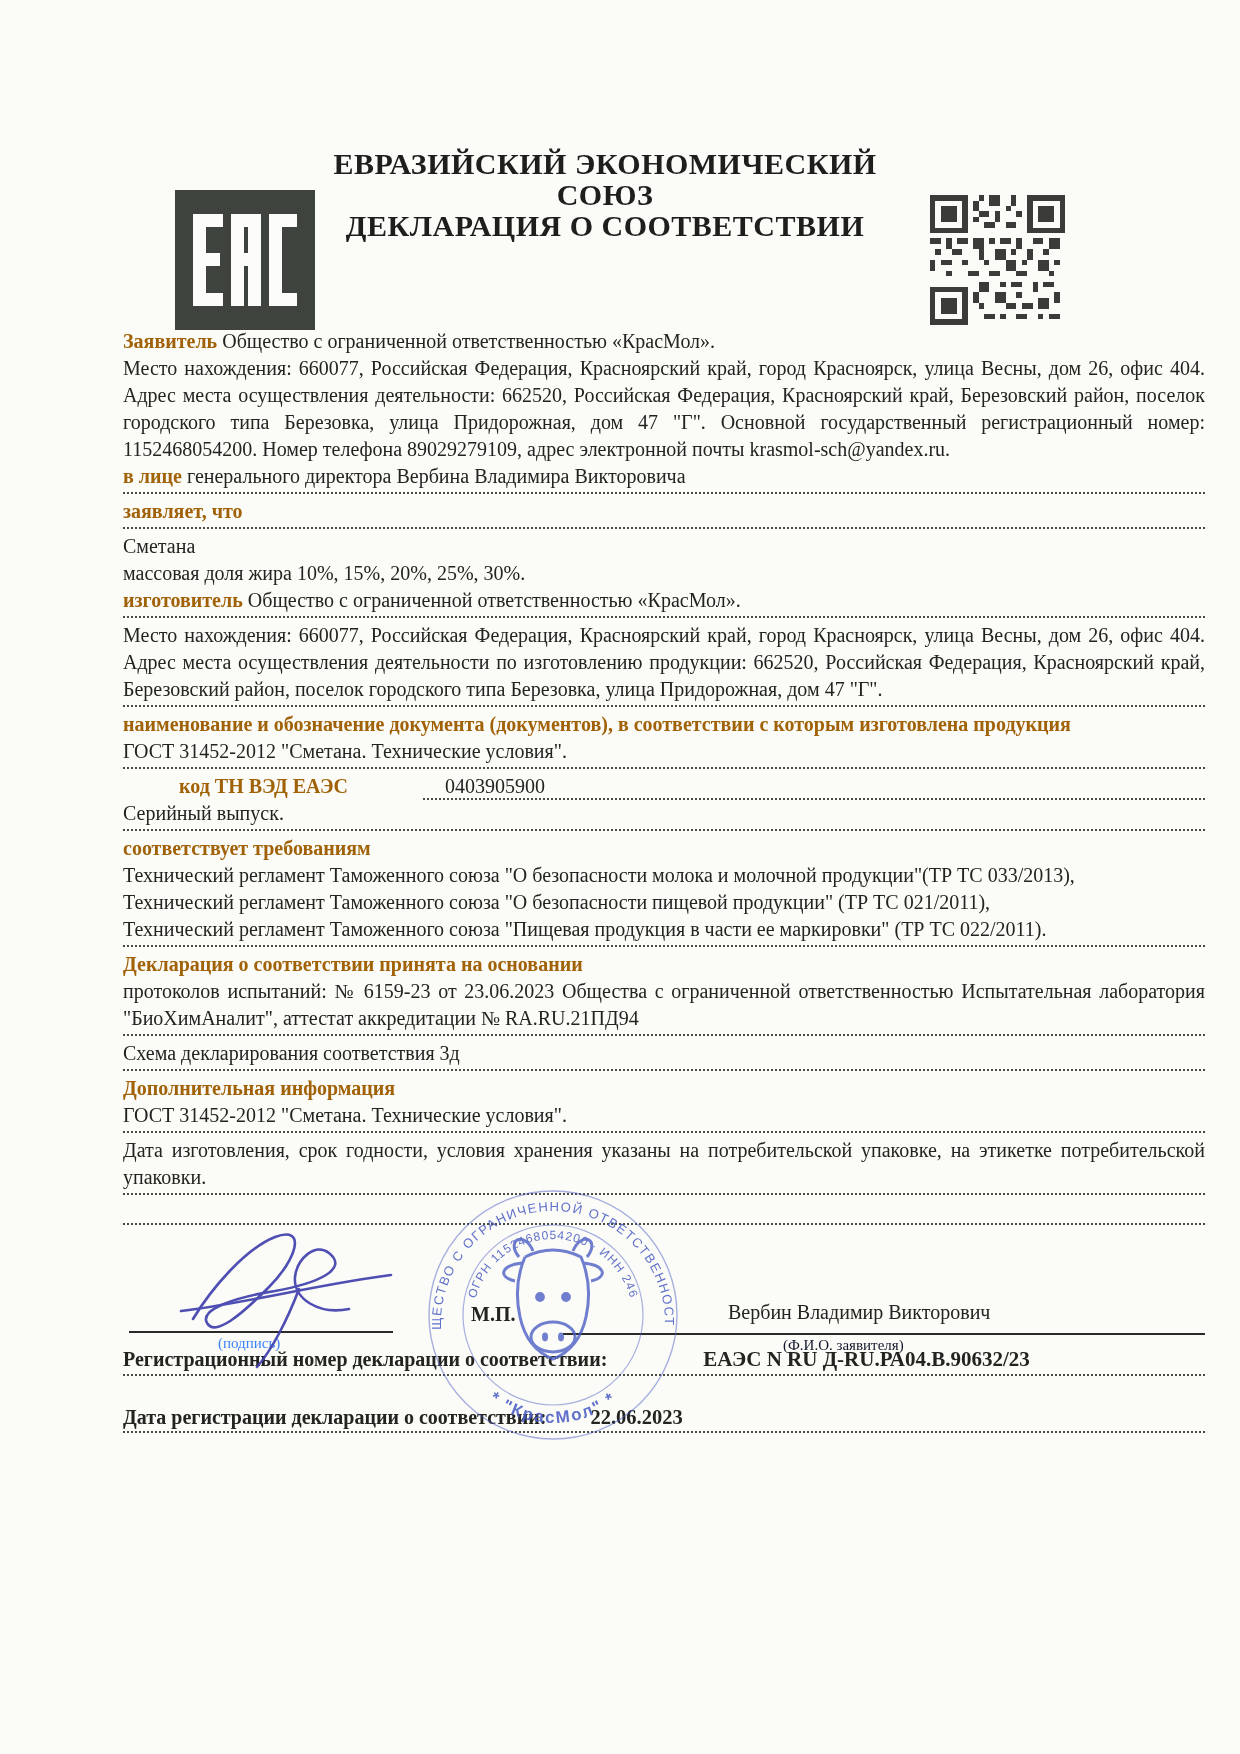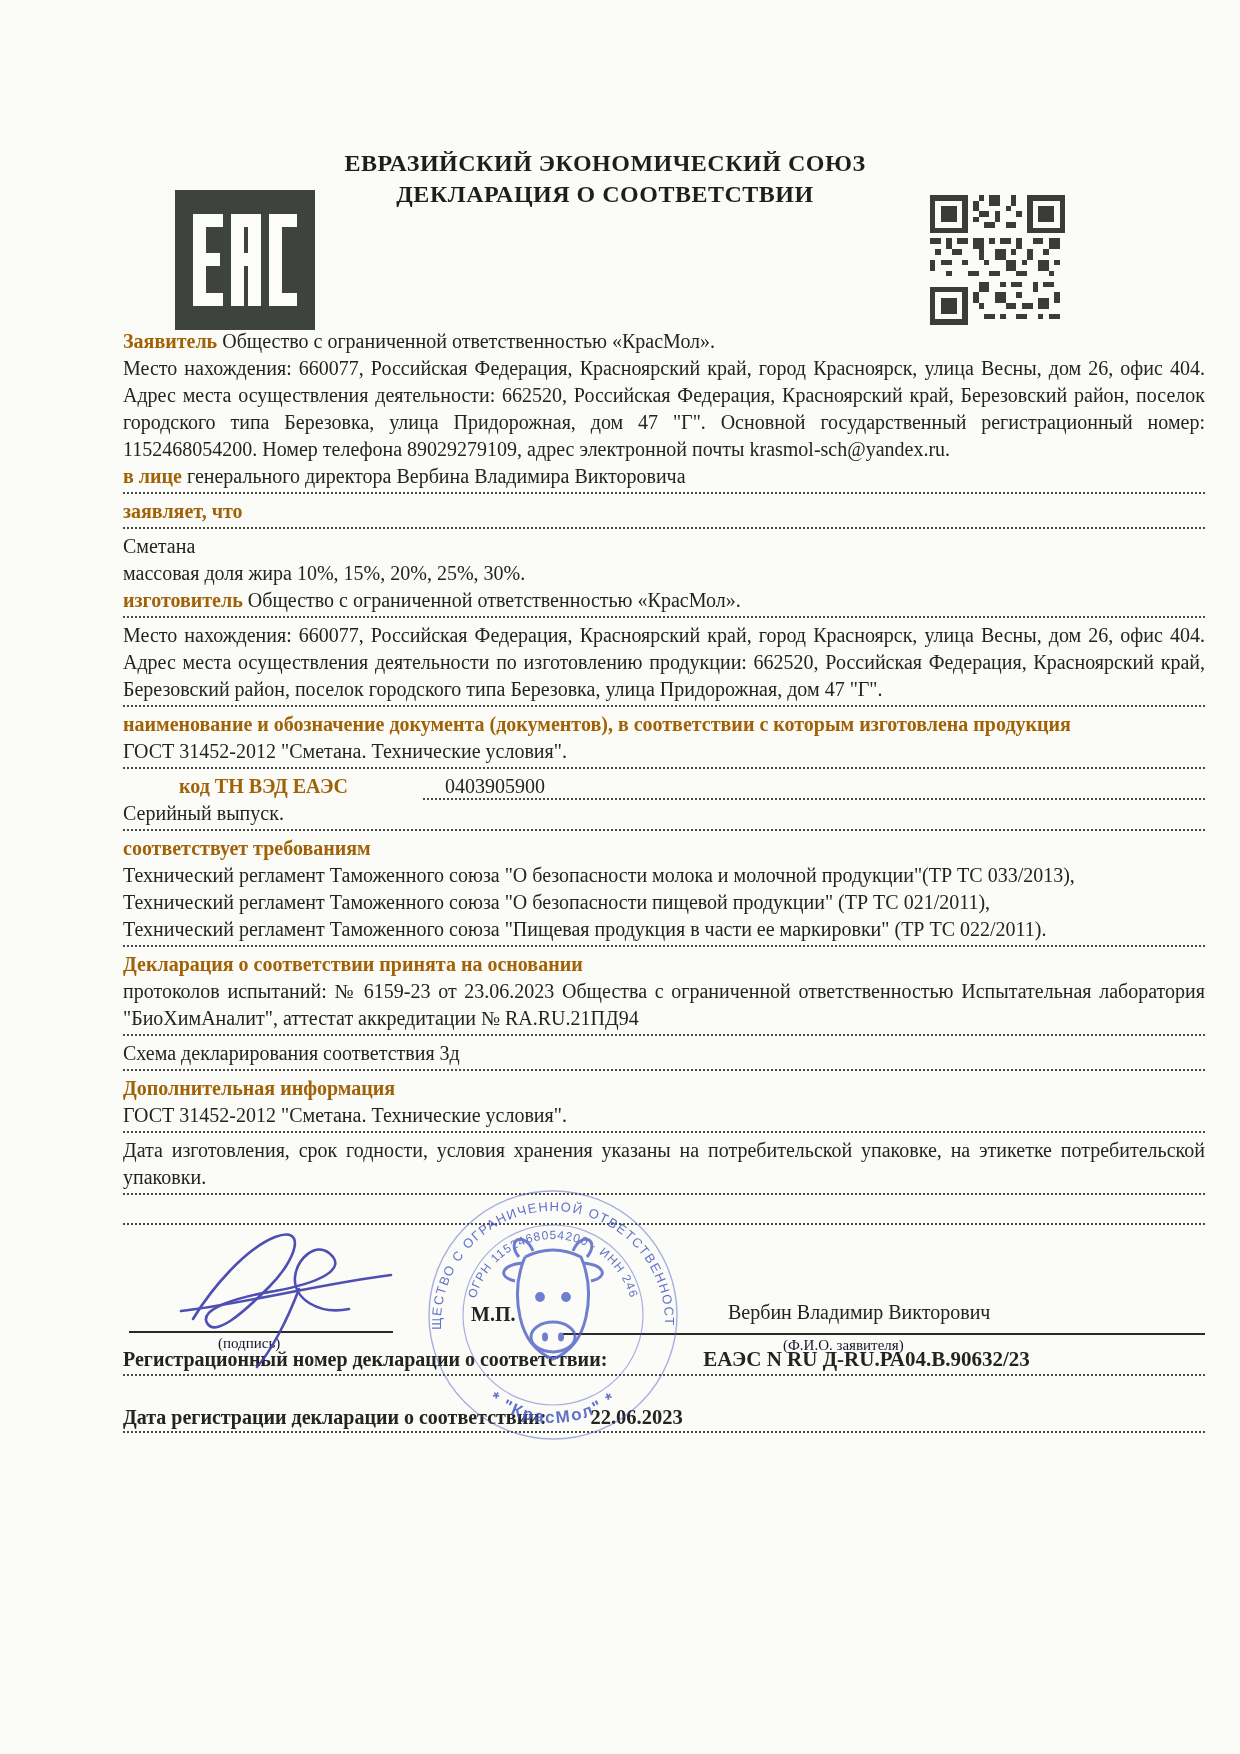--- a/index.html
+++ b/index.html
@@ -9,21 +9,21 @@
     font-family:"Liberation Serif","DejaVu Serif",serif;
     color:#232320;
     position:relative;
     overflow:hidden;
   }
   .page{position:absolute;inset:0;}
 
   
   .title-block{
     position:absolute;left:320px;top:148px;width:570px;
-    text-align:center;font-weight:bold;font-size:24px;line-height:31px;
+    text-align:center;font-weight:bold;font-size:30px;line-height:31px;
     letter-spacing:.5px;color:#1e1e1c;
   }
   .eac-logo{position:absolute;left:175px;top:190px;width:140px;height:140px;}
   .qr{position:absolute;left:930px;top:195px;width:135px;height:130px;}
 
   
   .content{position:absolute;left:123px;top:328px;width:1082px;}
   .row{font-size:20px;line-height:27px;}
   .jtext{text-align:justify;}
   b{font-weight:bold;color:#a16207;}
@@ -32,21 +32,21 @@
   .tnved-row{position:relative;display:flex;text-align:right;}
   .tnved-label{width:225px;flex:none;}
   .tnved-value{margin-left:97px;}
   .tnved-underline{position:absolute;left:300px;right:0;bottom:0;border-bottom:2px dotted #4a4a44;}
   .validity{font-weight:bold;margin-top:6px;font-size:20.5px;}
 
   
   .sig-area{position:relative;height:112px;margin-top:10px;}
   .sig-svg{position:absolute;left:50px;top:-18px;z-index:2;}
   .sig-line{position:absolute;left:6px;top:96px;width:264px;border-bottom:2px solid #2a2a28;}
-  .sig-caption{position:absolute;left:95px;top:100px;font-size:15px;color:#0f172a;}
+  .sig-caption{position:absolute;left:95px;top:100px;font-size:15px;color:#3b82f6;}
   .mp-label{position:absolute;left:348px;top:68px;font-weight:bold;font-size:20px;}
   .stamp-svg{position:absolute;left:295px;top:-55px;z-index:3;opacity:.88;}
   .fio-name{position:absolute;left:605px;top:66px;font-size:20px;}
   .fio-line{position:absolute;left:440px;top:98px;width:642px;border-bottom:2px solid #2a2a28;}
   .fio-caption{position:absolute;left:660px;top:102px;font-size:15px;color:#0f172a;}
 
   .reg-row{display:flex;align-items:baseline;font-weight:bold;position:relative;z-index:1;}
   .reg-row .lbl{font-size:20px;}
   .reg-number-value{margin-left:96px;font-size:21px;}
   .reg-date-row{margin-top:30px;}

